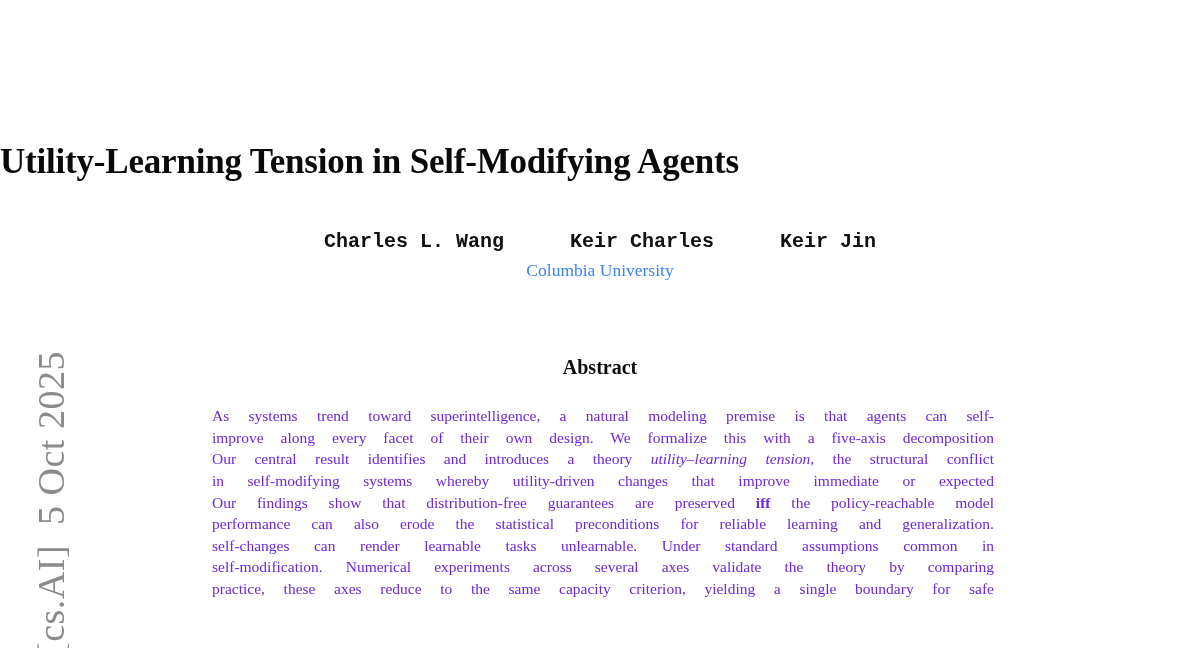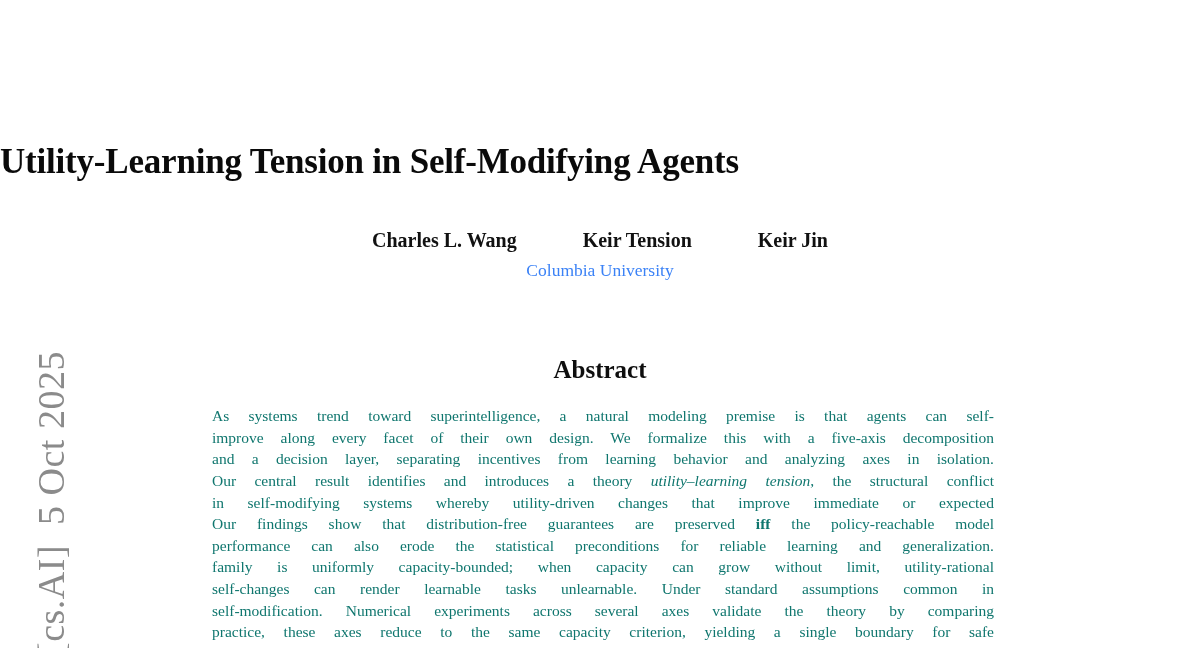--- a/index.html
+++ b/index.html
@@ -45,37 +45,37 @@
     position: absolute;
     top: 229px;
     left: 0;
     width: 100%;
     text-align: center;
     font-size: 20px;
     font-weight: bold;
     color: #111111;
     white-space: nowrap;
   }
-  .author { margin: 0 33px; }
+  .author { margin: 0 33px; font-family: Liberation Mono, monospace; }
   .affiliation {
     position: absolute;
     top: 260px;
     left: 0;
     width: 100%;
     text-align: center;
     font-size: 17.5px;
     color: #3b82f6;
   }
   .abs-heading {
     position: absolute;
     top: 356px;
     left: 0;
     width: 100%;
     text-align: center;
-    font-size: 25px;
+    font-size: 20px;
     font-weight: bold;
     color: #0e0e0e;
   }
   .abs-body {
     position: absolute;
     top: 405px;
     left: 212px;
     width: 782px;
     font-size: 15.5px;
     color: #1b1b1b;
@@ -91,32 +91,30 @@
   .bd { font-weight: bold; }
 </style>
 </head>
 <body>
 
 <div class="page">
   <div class="watermark" style="color: rgb(139, 139, 139);">[cs.AI]  5 Oct 2025</div>
 
   <h1 class="title" style="color: rgb(10, 10, 10);">Utility-Learning Tension in Self-Modifying Agents</h1>
 
-  <div class="authors" id="authors"><span class="author">Charles L. Wang</span><span class="author">Keir Tension</span><span class="author">Keir Jin</span></div>
+  <div class="authors" id="authors"><span class="author">Charles L. Wang</span><span class="author">Keir Charles</span><span class="author">Keir Jin</span></div>
 
   <div class="affiliation">Columbia University</div>
 
   <div class="abs-heading">Abstract</div>
 
-  <div class="abs-body" id="abstract-body" style="color: #0f766e;">
+  <div class="abs-body" id="abstract-body" style="color: #6d28d9;">
       <div class="abs-line"><span>As systems trend toward superintelligence, a natural modeling premise is that agents can self-</span></div>
       <div class="abs-line"><span>improve along every facet of their own design. We formalize this with a five-axis decomposition</span></div>
-      <div class="abs-line"><span>and a decision layer, separating incentives from learning behavior and analyzing axes in isolation.</span></div>
       <div class="abs-line"><span>Our central result identifies and introduces a theory </span><span class="it">utility–learning tension</span><span>, the structural conflict</span></div>
       <div class="abs-line"><span>in self-modifying systems whereby utility-driven changes that improve immediate or expected</span></div>
       <div class="abs-line"><span>Our findings show that distribution-free guarantees are preserved </span><span class="bd">iff</span><span> the policy-reachable model</span></div>
       <div class="abs-line"><span>performance can also erode the statistical preconditions for reliable learning and generalization.</span></div>
-      <div class="abs-line"><span>family is uniformly capacity-bounded; when capacity can grow without limit, utility-rational</span></div>
       <div class="abs-line"><span>self-changes can render learnable tasks unlearnable. Under standard assumptions common in</span></div>
       <div class="abs-line"><span>self-modification. Numerical experiments across several axes validate the theory by comparing</span></div>
       <div class="abs-line"><span>practice, these axes reduce to the same capacity criterion, yielding a single boundary for safe</span></div>
     </div>
 </div>
 
 </body></html>

